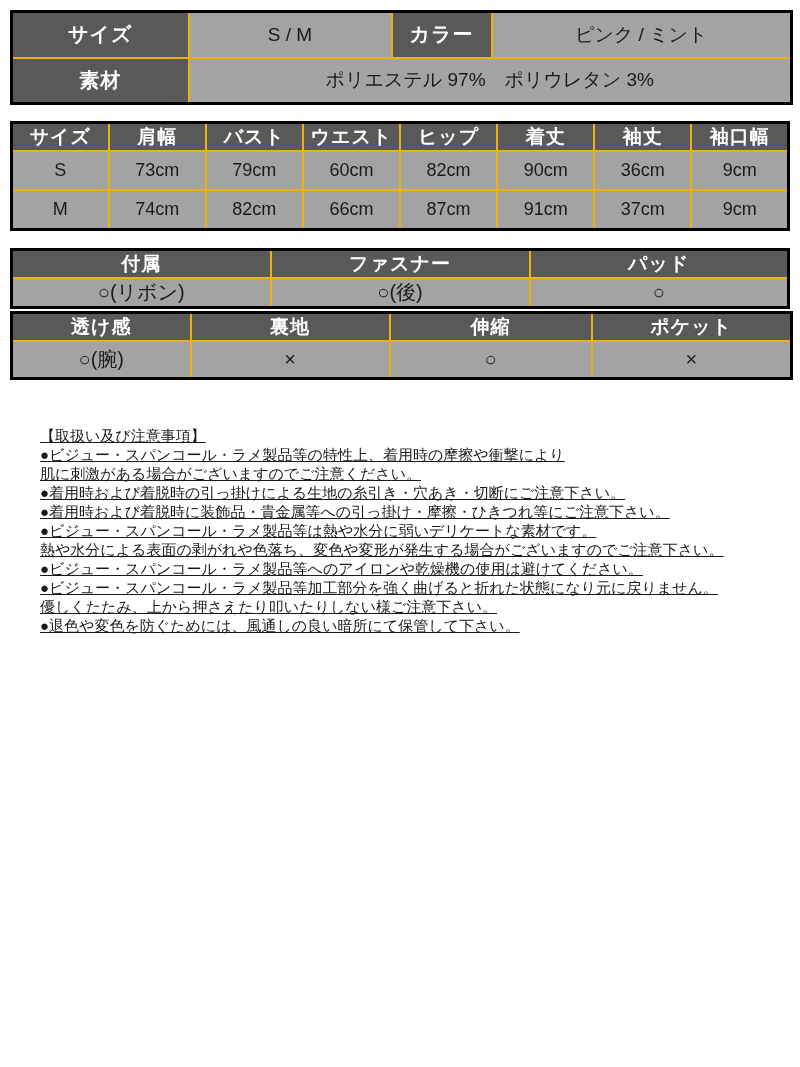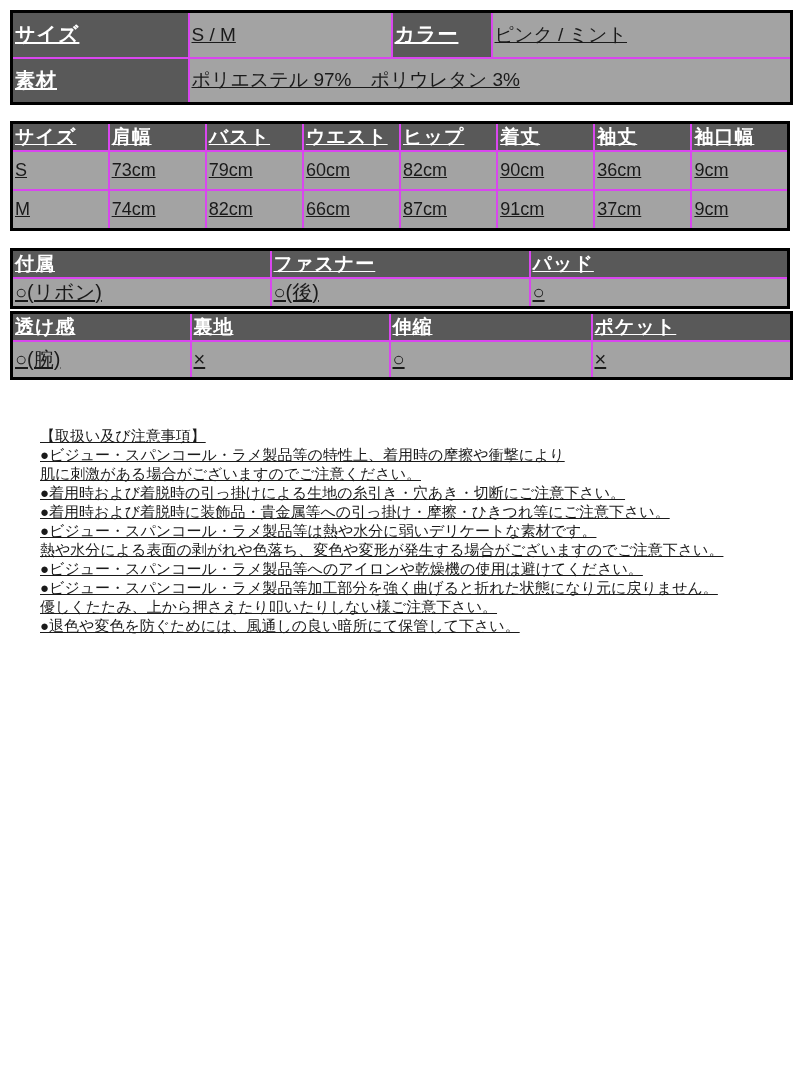--- a/index.html
+++ b/index.html
@@ -18,26 +18,26 @@
     padding: 10px;
     box-sizing: border-box;
   }
   table {
     border-collapse: collapse;
     table-layout: fixed;
     width: 780px;
     border: 3px solid #000;
   }
   td {
-    border: 2px solid #d946ef;
+    border: 2px solid #eab308;
+    text-align: center;
     vertical-align: middle;
     overflow: hidden;
     padding: 0 2px;
     box-sizing: border-box;
-    text-decoration: underline;
   }
   td.hd {
     background: #595959;
     color: #ffffff;
     font-weight: bold;
     font-size: 20px;
     letter-spacing: 1px;
   }
   td.val {
     background: #a3a3a3;

